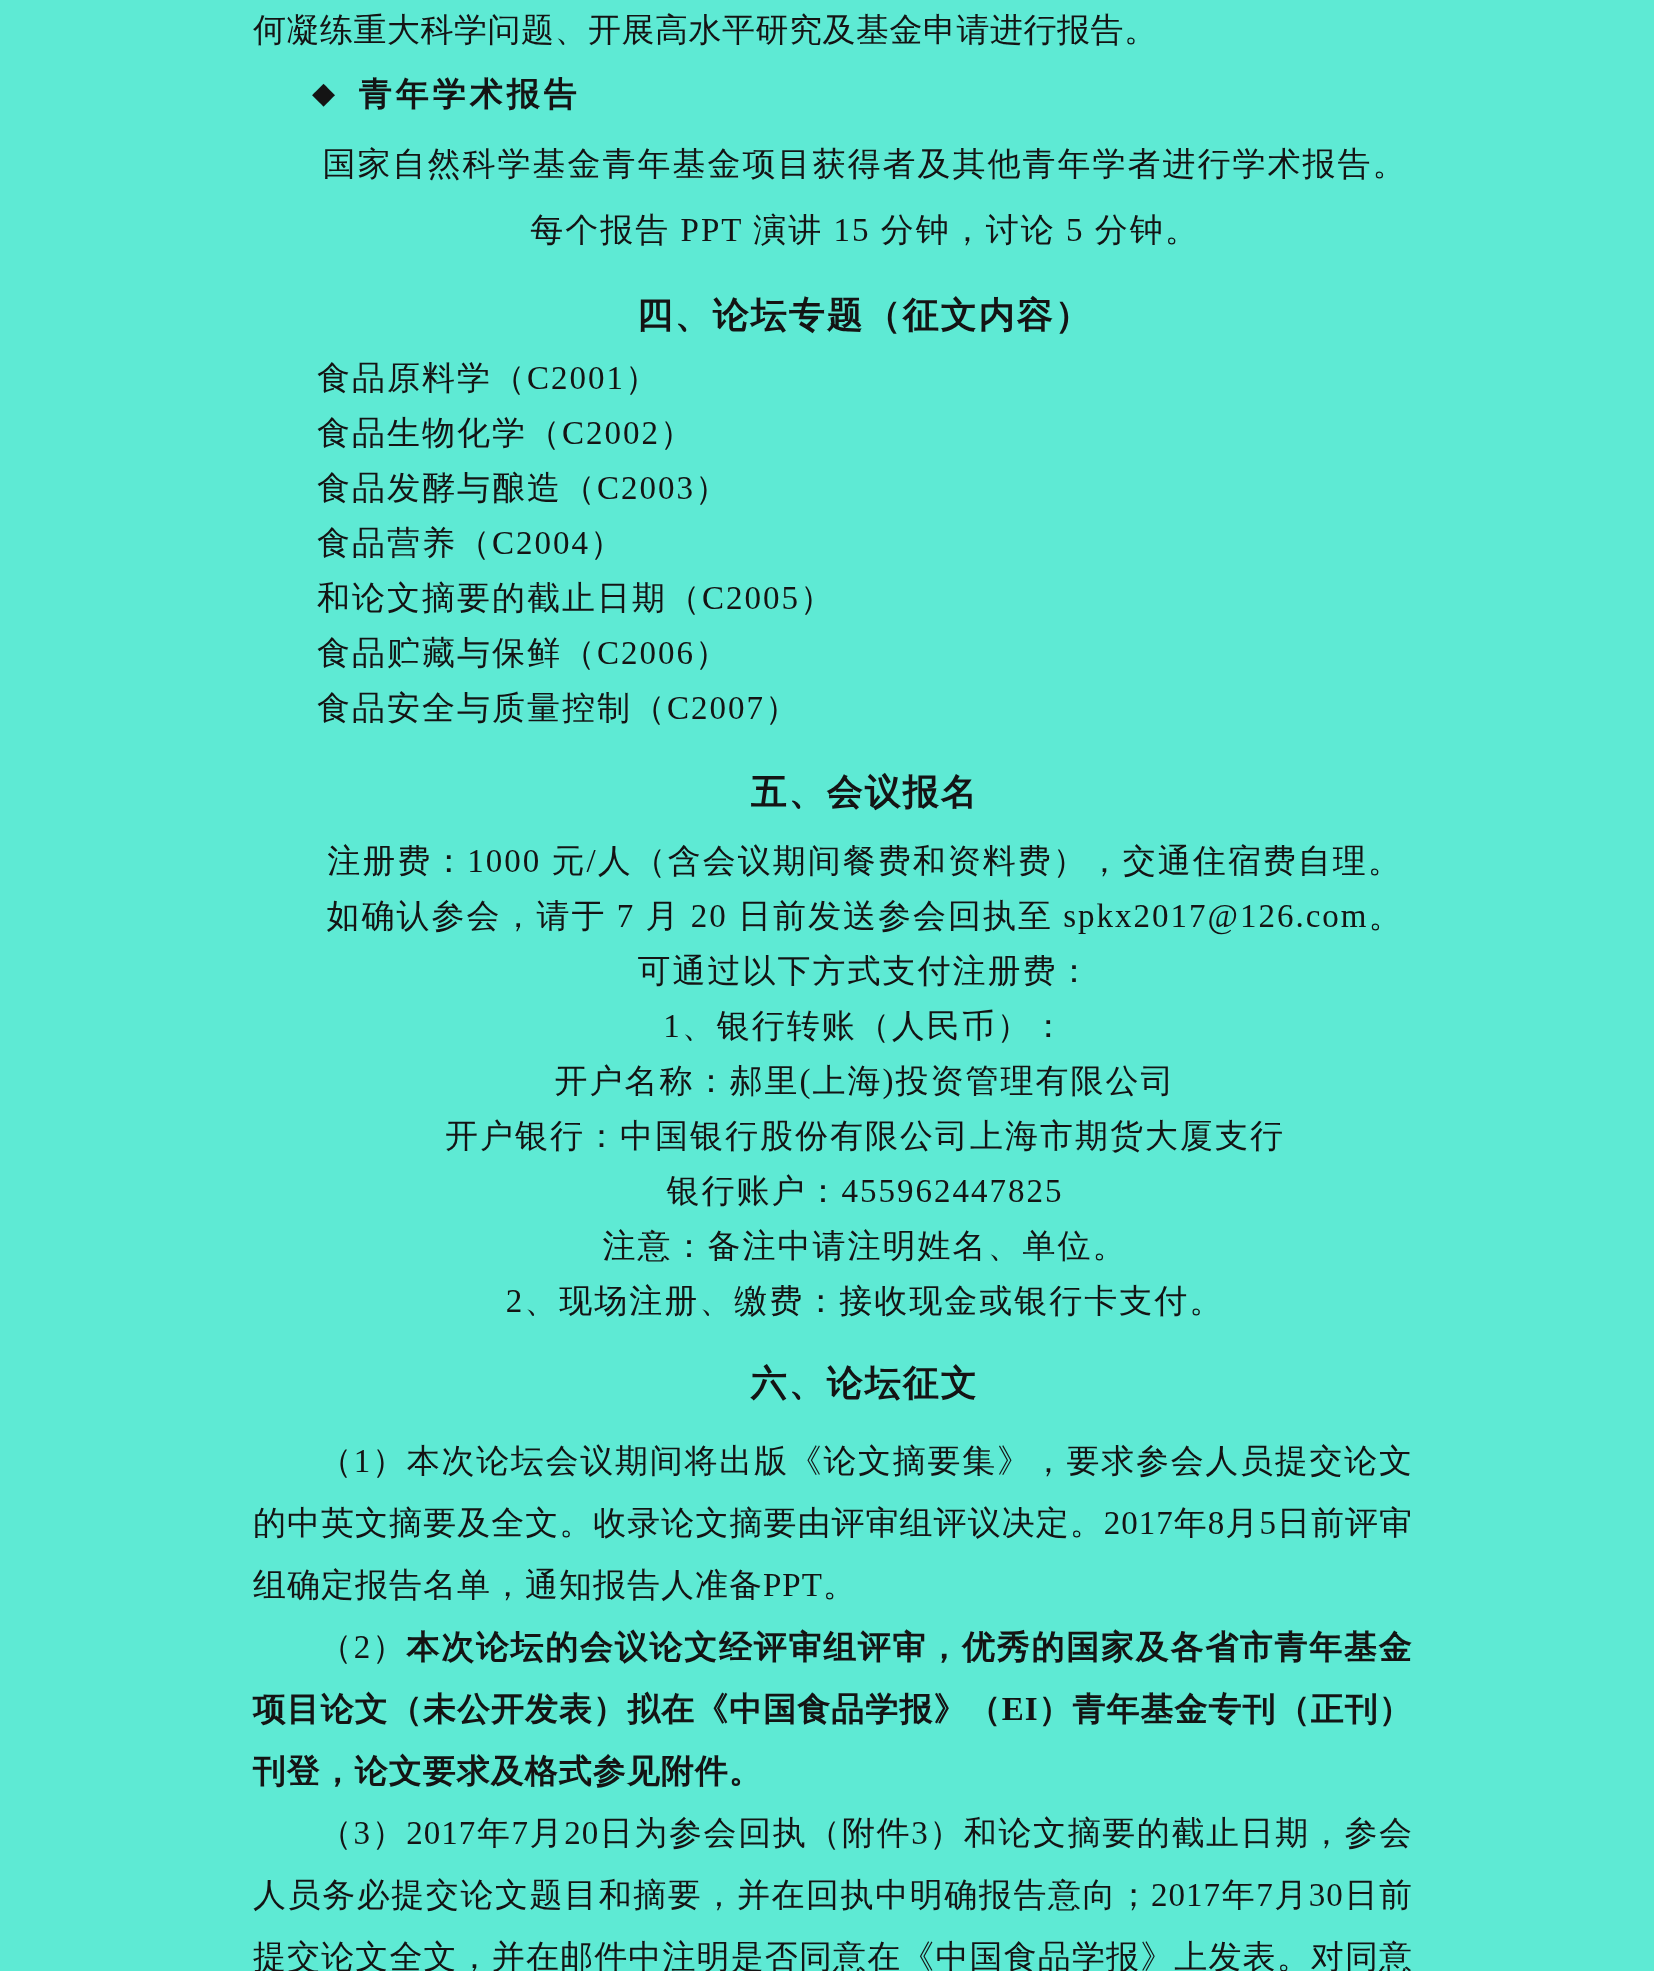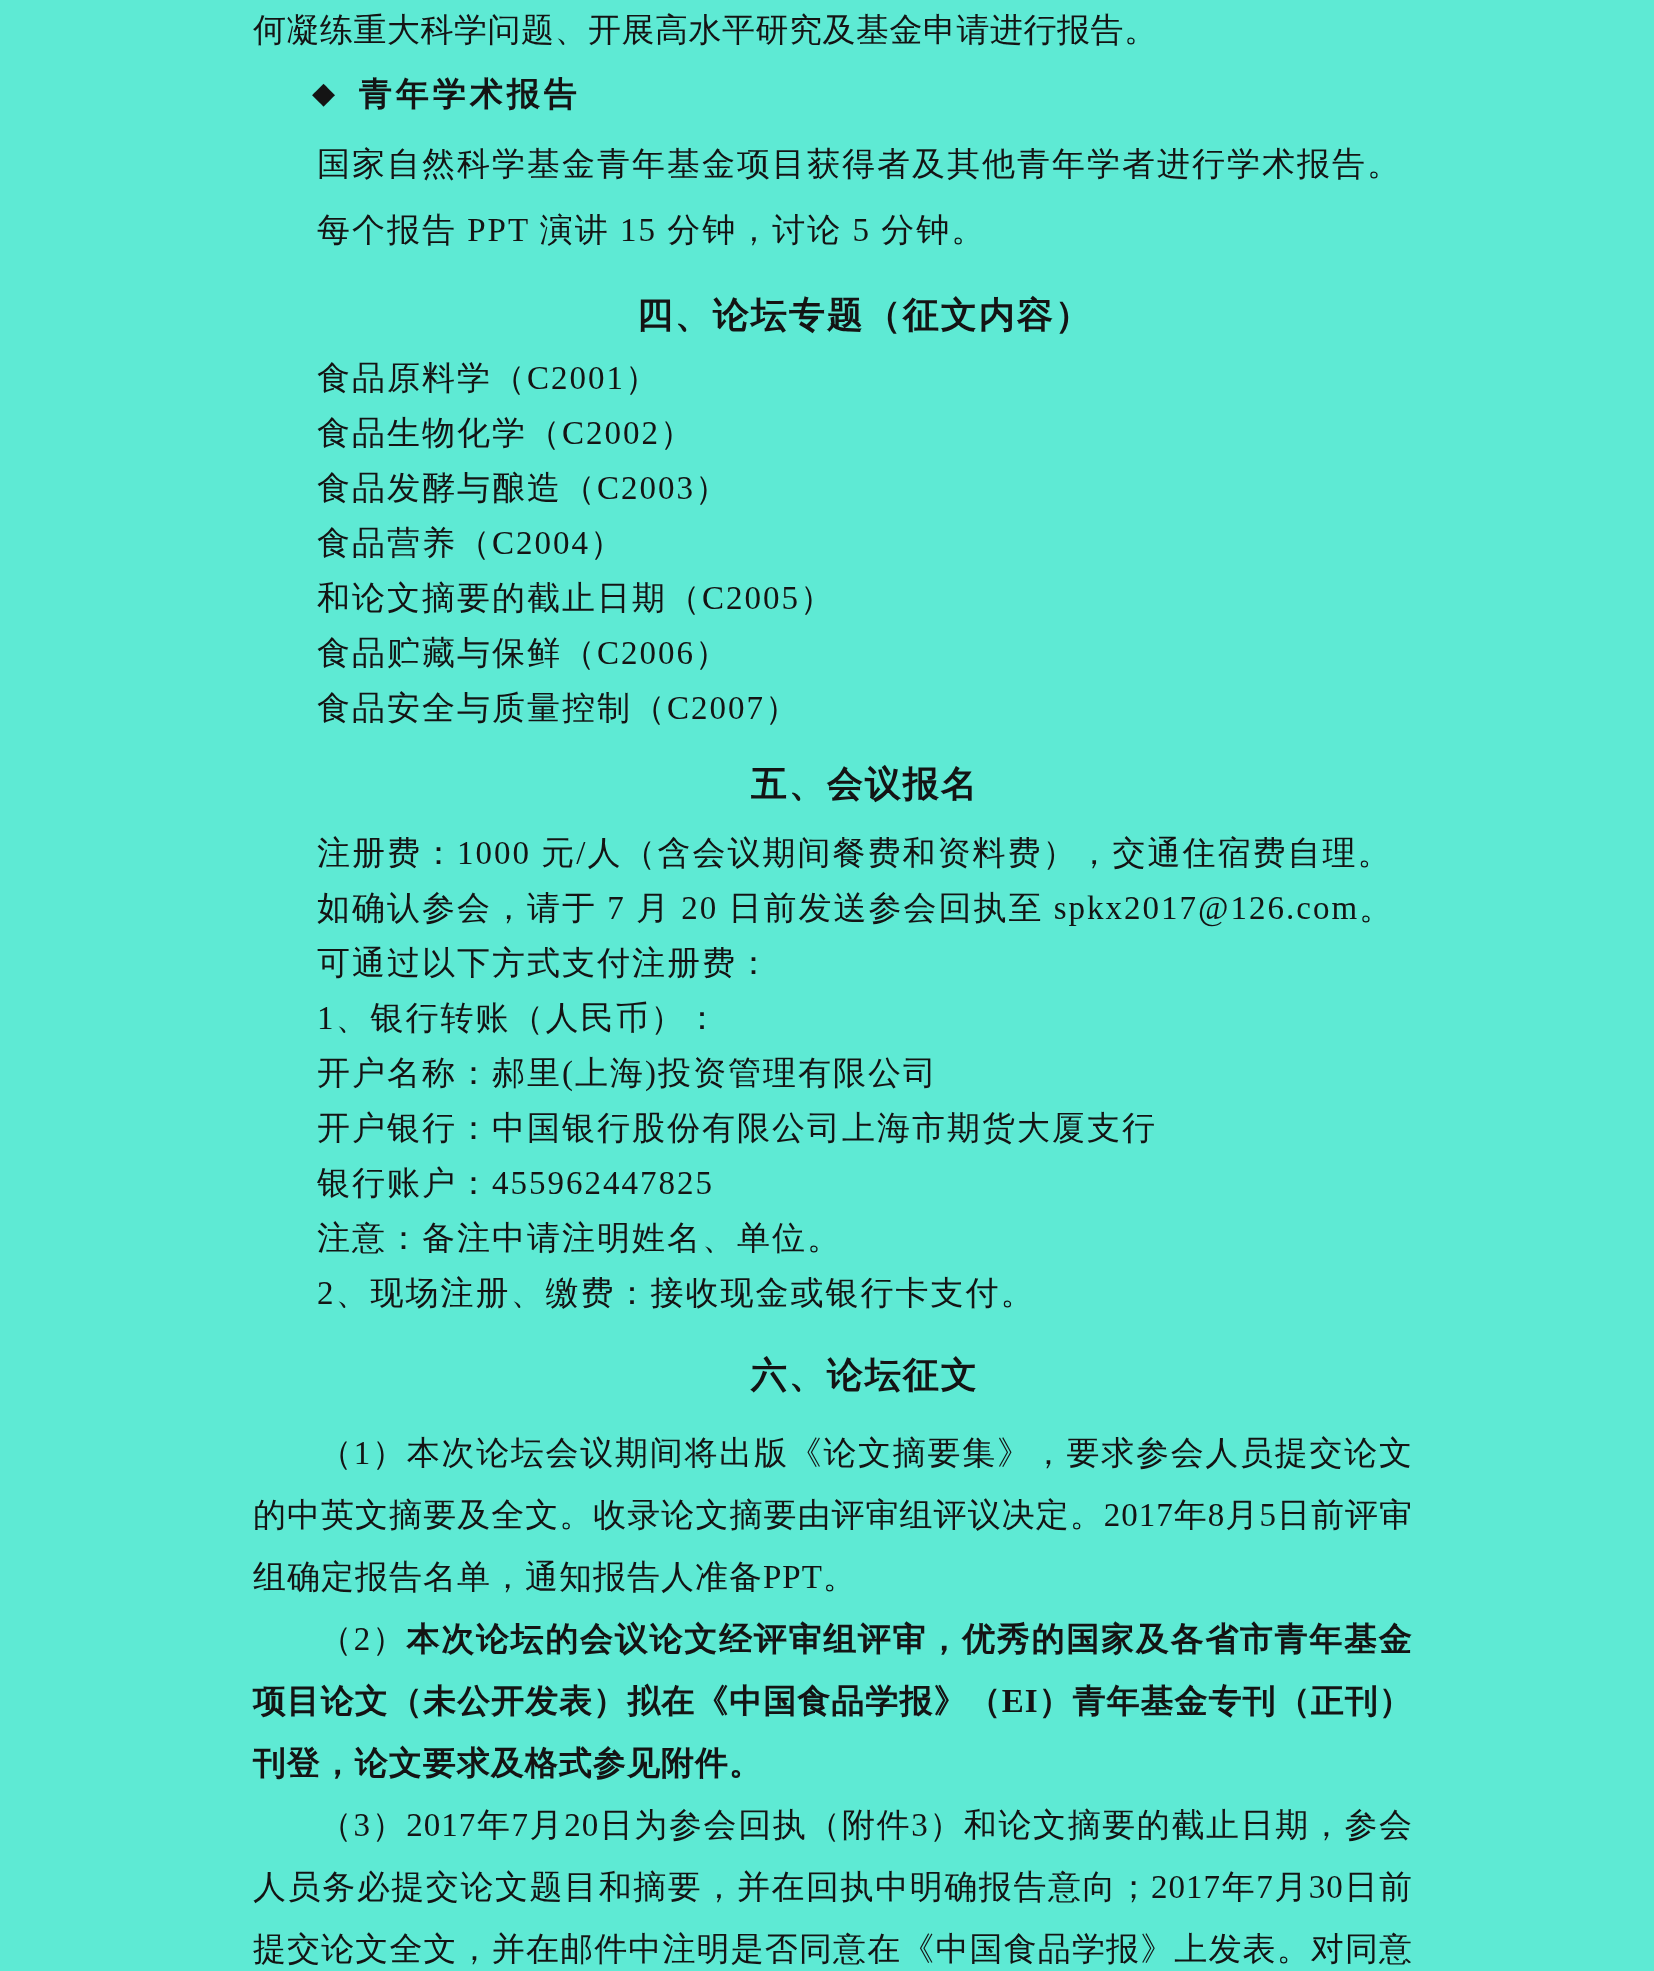--- a/index.html
+++ b/index.html
@@ -24,20 +24,21 @@
     line-height: 55px;
     white-space: nowrap;
     letter-spacing: 0.5px;
   }
   
   .body-line {
     line-height: 55px;
     padding-left: 64px;
     white-space: nowrap;
     letter-spacing: 2px;
+    text-align: center;
   }
   
   .bullet-heading {
     line-height: 55px;
     padding-left: 59px;
     font-weight: bold;
     font-family: "Liberation Sans", "DejaVu Sans", sans-serif;
     letter-spacing: 4px;
     white-space: nowrap;
   }
@@ -100,21 +101,21 @@
   <div class="sec-heading" style="margin-top:29px">四、论坛专题（征文内容）</div>
 
   <div class="topic-line" style="margin-top:9px">食品原料学（C2001）</div>
   <div class="topic-line">食品生物化学（C2002）</div>
   <div class="topic-line">食品发酵与酿造（C2003）</div>
   <div class="topic-line">食品营养（C2004）</div>
   <div class="topic-line">和论文摘要的截止日期（C2005）</div>
   <div class="topic-line">食品贮藏与保鲜（C2006）</div>
   <div class="topic-line">食品安全与质量控制（C2007）</div>
 
-  <div class="sec-heading" style="margin-top:20px">五、会议报名</div>
+  <div class="sec-heading" style="margin-top:28px">五、会议报名</div>
 
   <div class="body-line" style="margin-top:15px">注册费：1000 元/人（含会议期间餐费和资料费），交通住宿费自理。</div>
   <div class="body-line">如确认参会，请于 7 月 20 日前发送参会回执至 spkx2017@126.com。</div>
   <div class="body-line">可通过以下方式支付注册费：</div>
   <div class="body-line">1、银行转账（人民币）：</div>
   <div class="body-line">开户名称：郝里(上海)投资管理有限公司</div>
   <div class="body-line">开户银行：中国银行股份有限公司上海市期货大厦支行</div>
   <div class="body-line">银行账户：455962447825</div>
   <div class="body-line">注意：备注中请注明姓名、单位。</div>
   <div class="body-line">2、现场注册、缴费：接收现金或银行卡支付。</div>

